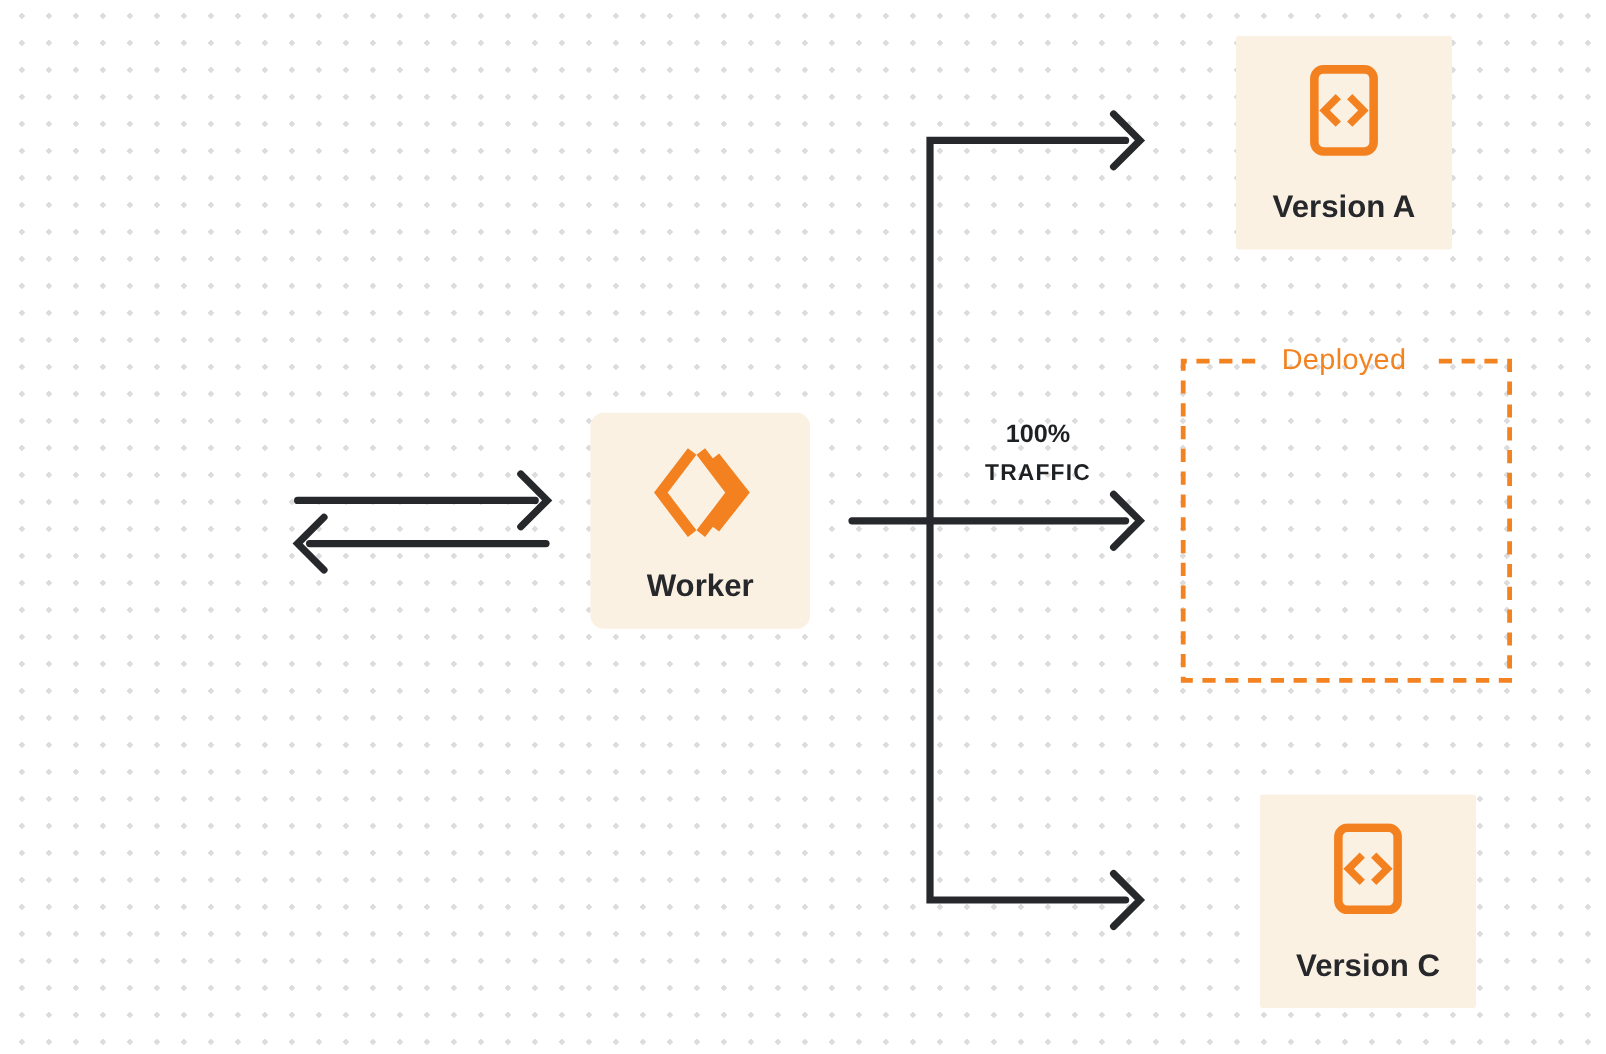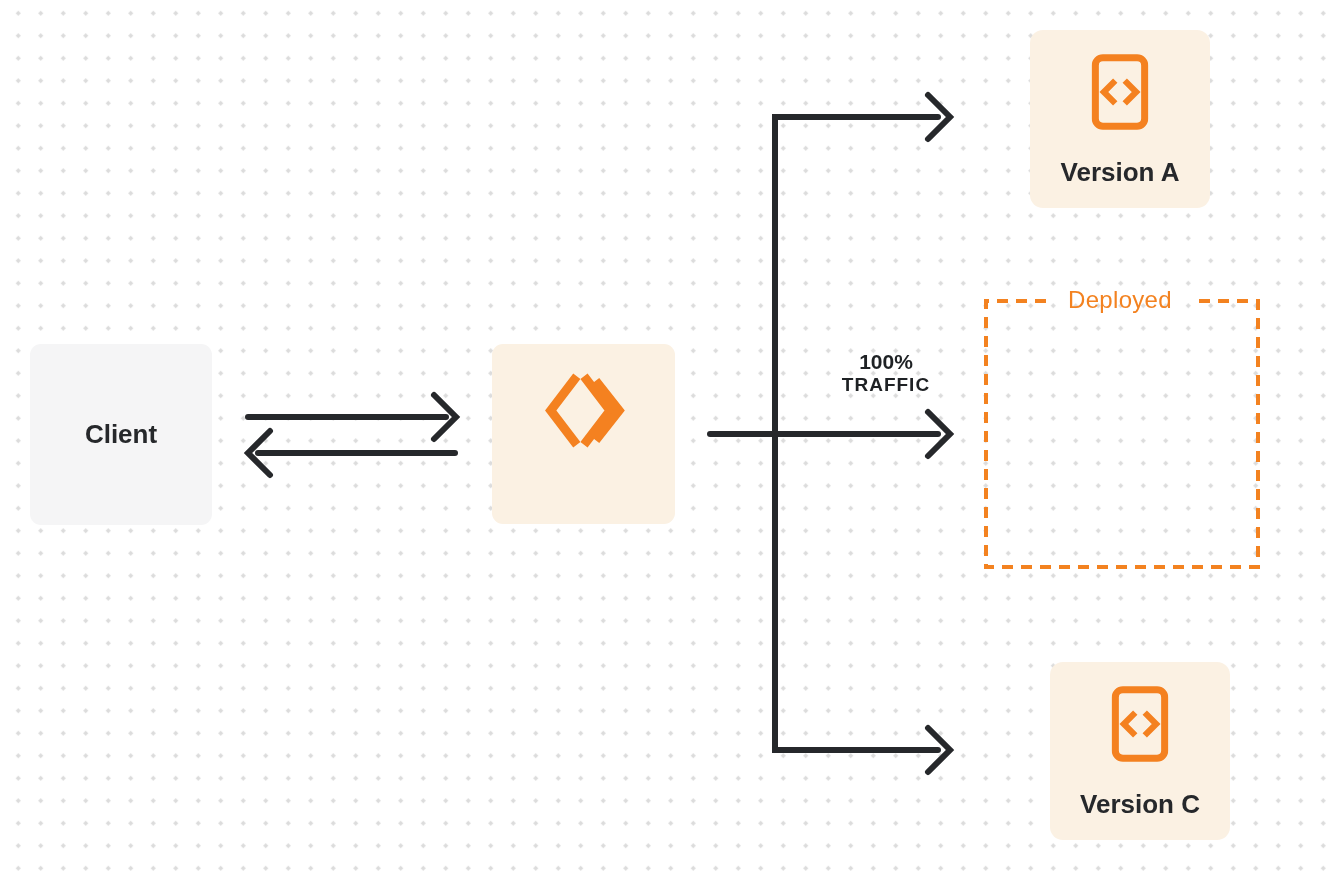--- a/index.html
+++ b/index.html
@@ -21,38 +21,38 @@
   }
   .client{
     left:30px;top:344px;width:182px;height:181px;
     background:#f5f5f6;
     display:flex;align-items:center;justify-content:center;
   }
   .client .label{position:static;}
   .worker{left:492px;top:344px;width:183px;height:180px;background:#fbf1e3;}
   .worker .icon{position:absolute;top:26px;left:50%;transform:translateX(-50%);}
   .worker .label{bottom:20px;}
-  .version{left:1030px;width:180px;height:178px;background:#fbf1e3;border-radius:13px;}
+  .version{left:1030px;width:180px;height:178px;background:#fbf1e3;border-radius:2px;}
   .version .icon{position:absolute;top:24px;left:50%;transform:translateX(-50%);}
   .version .label{bottom:20px;}
   .version-a{top:30px;}
   .version-b{top:345px;}
   .version-c{top:662px;margin-left:20px;}
   .deployed-label{
     position:absolute;left:1120px;top:301px;
     transform:translate(-50%,-52%);
     font-weight:400;font-size:24px;color:#f38220;
     letter-spacing:.3px;white-space:nowrap;
   }
   .traffic{
-    position:absolute;left:796px;top:350px;width:180px;
+    position:absolute;left:775px;top:350px;width:180px;
     text-align:center;color:#1e2124;font-weight:700;
   }
   .traffic-l1{font-size:21px;line-height:24px;}
-  .traffic-l2{font-size:19px;line-height:22px;letter-spacing:1px;}
+  .traffic-l2{font-size:19px;line-height:22px;margin-top:10px;letter-spacing:1px;}
 </style>
 </head>
 <body>
 
 <div class="canvas">
 
   <svg class="wires" width="1338" height="878" viewBox="0 0 1338 878">
     <g fill="none" stroke="#26282b" stroke-width="6" stroke-linecap="round" stroke-linejoin="miter">
 
       <path d="M248 417 H446"></path>
@@ -65,32 +65,30 @@
       <path d="M928 412 L950 434 L928 456"></path>
 
       <path d="M938 117 H775 V750 H938"></path>
       <path d="M928 95 L950 117 L928 139"></path>
       <path d="M928 728 L950 750 L928 772"></path>
     </g>
 
     <path d="M1046 301 H986 V567 H1258 V301 H1194" fill="none" stroke="#f38220" stroke-width="4" stroke-dasharray="11 8"></path>
   </svg>
 
-  <div class="node client">
-    <div class="label">Client</div>
-  </div>
 
   <div class="node worker">
     <span class="icon">
       <svg width="90" height="81" viewBox="0 0 100 90" fill="none">
         <polyline points="42,7 13,45 42,83" stroke="#f48120" stroke-width="10"></polyline>
         <polyline points="50,7 79,45 50,83" stroke="#f48120" stroke-width="10"></polyline>
         <polyline points="63,12 89,45 63,78" stroke="#f48120" stroke-width="10"></polyline>
       </svg>
     </span>
+    <div class="label">Worker</div>
   </div>
 
   <div class="traffic">
     <div class="traffic-l1">100%</div>
     <div class="traffic-l2">TRAFFIC</div>
   </div>
 
   <div class="deployed-label">Deployed</div>
 
   <div class="node version version-a">

